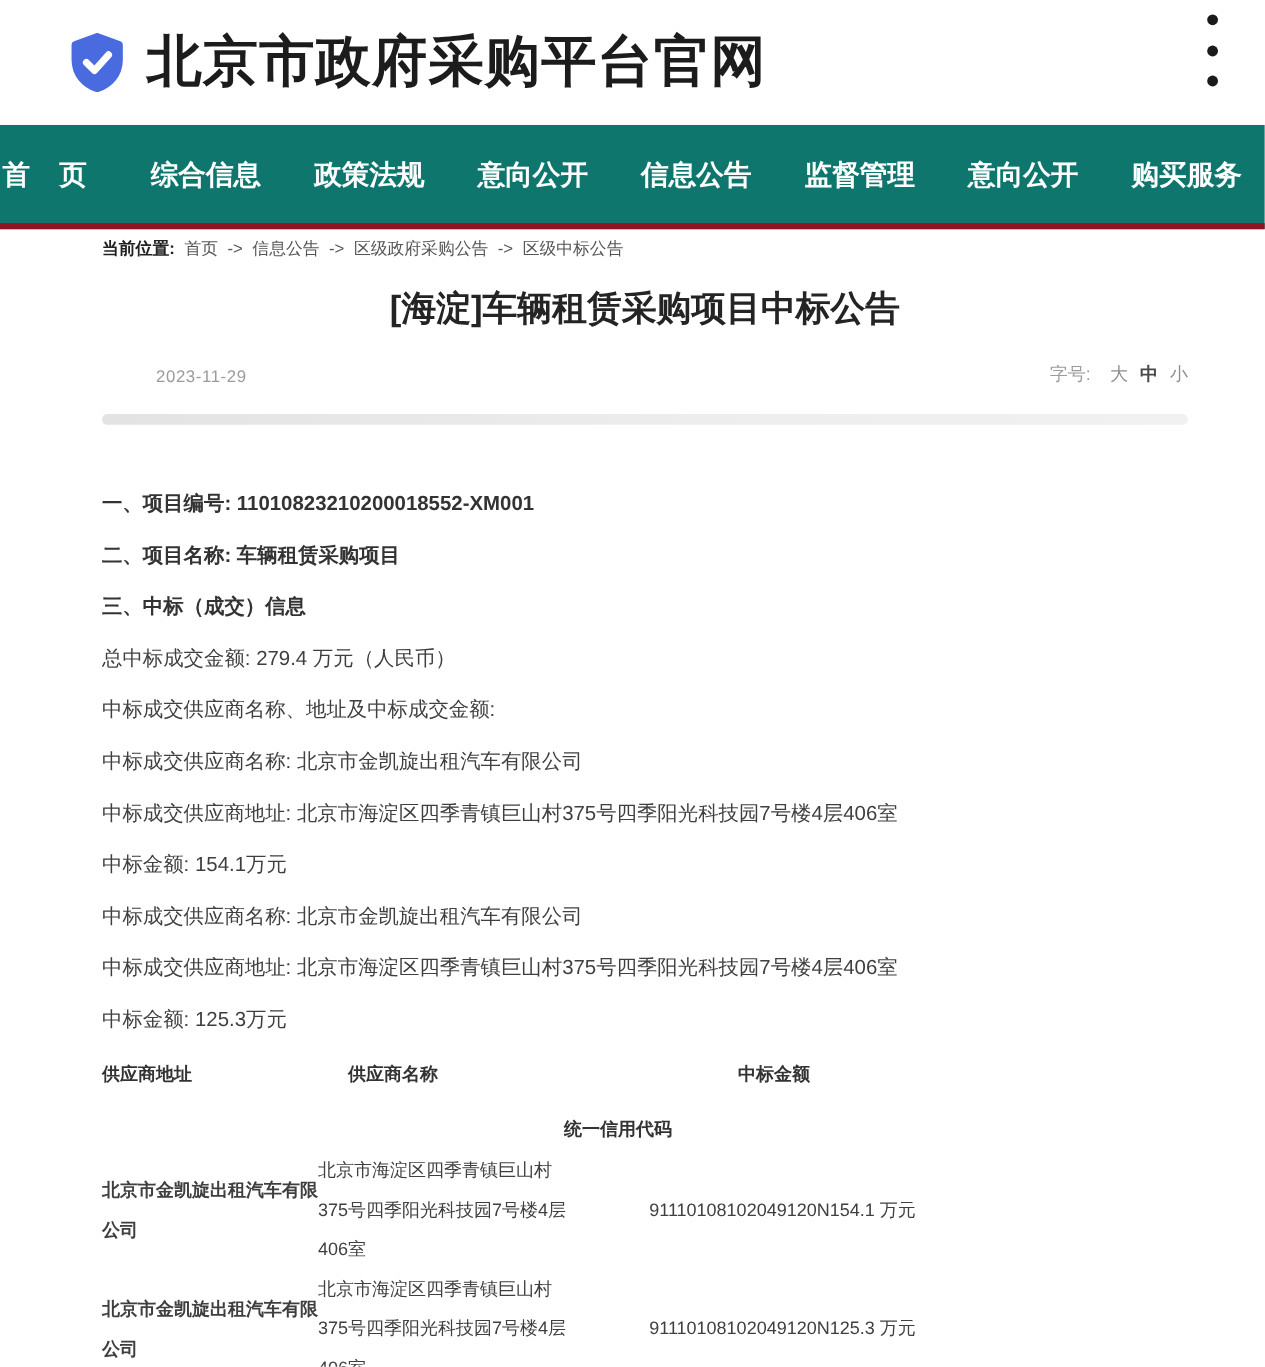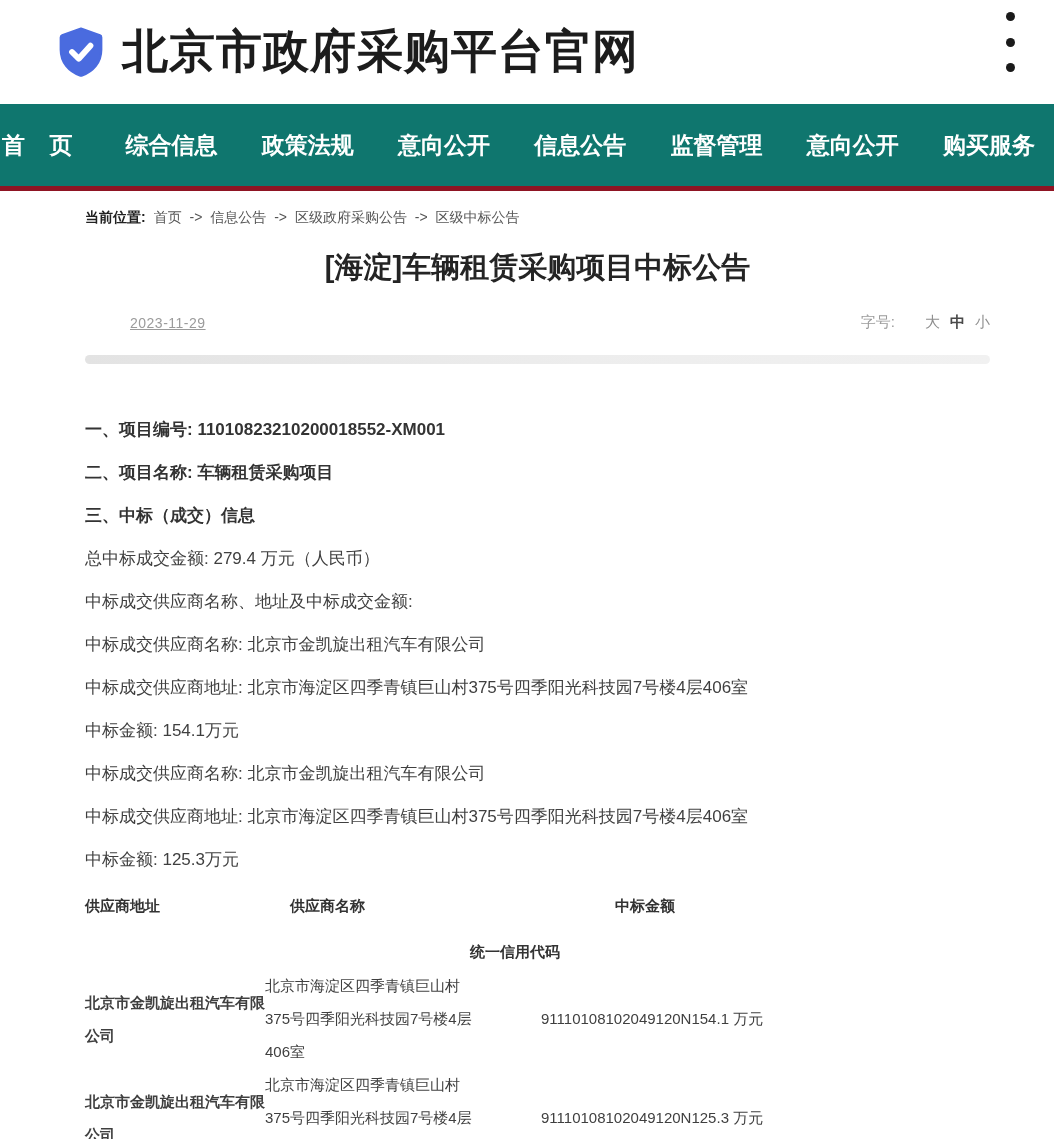--- a/index.html
+++ b/index.html
@@ -16,30 +16,30 @@
 
   
   .main-nav { height:87px; background:#c2192e; border-bottom:5px solid #8f1423;
     display:flex; align-items:center; justify-content:space-between; padding:0 19px 0 2px; }
   .nav-item { color:#ffffff; font-size:23px; font-weight:700; text-decoration:none; white-space:nowrap; cursor:pointer; }
   .nav-item.first { letter-spacing:9px; }
 
   
   .content { padding:0 64px 0 85px; }
 
-  .breadcrumb { padding-top:18px; font-size:14px; color:#555; }
+  .breadcrumb { padding-top:8px; font-size:14px; color:#555; }
   .bc-label { font-weight:700; color:#222; margin-right:8px; }
   .crumb { color:#555; cursor:pointer; }
   .bc-sep { color:#555; margin:0 4px; }
 
   .art-title { margin-top:21px; text-align:center; font-size:29px; font-weight:700; color:#242424; }
 
   .meta-row { margin-top:25px; display:flex; align-items:center; justify-content:space-between; }
-  .pub-date { padding-left:45px; font-size:14px; color:#9b9b9b; letter-spacing:.5px;text-decoration:underline; }
-  .fontsize { font-size:15px; color:#9b9b9b; display:flex; align-items:flex-end; gap:24px; }
+  .pub-date { padding-left:45px; font-size:14px; color:#9b9b9b; letter-spacing:.5px; }
+  .fontsize { font-size:15px; color:#9b9b9b; display:flex; align-items:flex-end; gap:10px; }
   .fs-btn { color:#8e8e8e; cursor:pointer; }
   .fs-btn.active { color:#4a4a4a; font-weight:700; }
 
   .divider { margin-top:23px; height:9px; border-radius:5px;
     background:linear-gradient(to right,#e3e3e3 0%,#ededed 55%,#f1f1f1 100%); }
 
   .paras { padding-top:44px; }
   .para { font-size:17px; color:#3f3f3f; line-height:43px; height:43px; white-space:nowrap; }
   .para.bold { font-weight:700; color:#333; }
 

